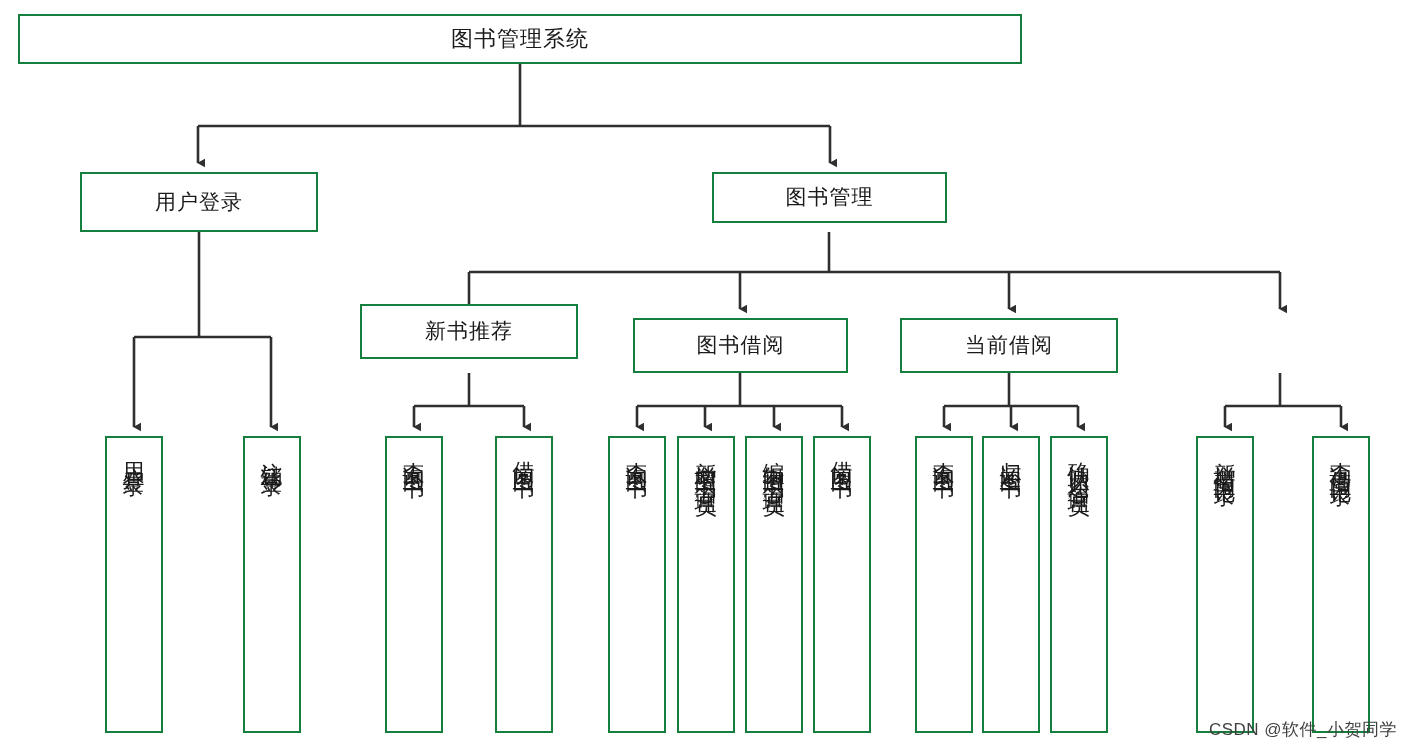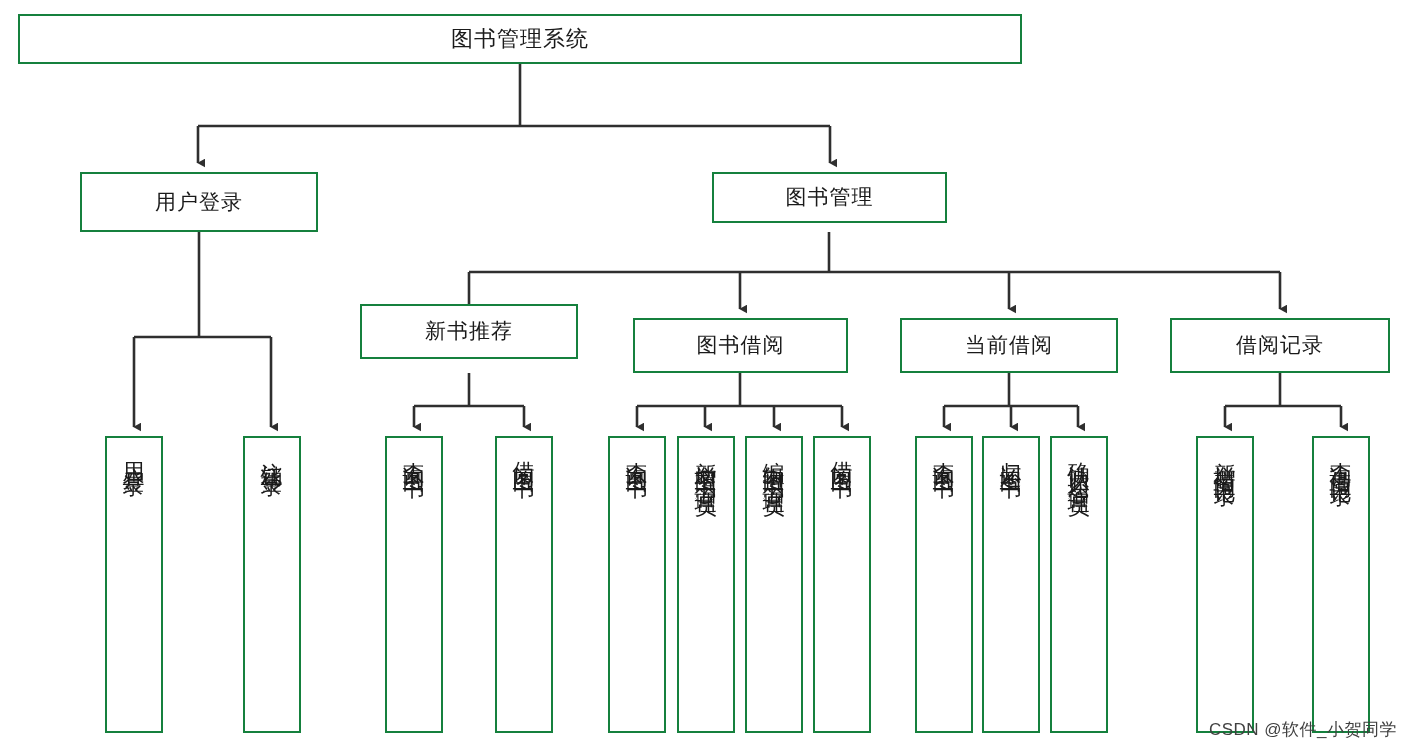--- a/index.html
+++ b/index.html
@@ -135,23 +135,20 @@
   </div>
 
   <div class="node h-node" style="left:633px;top:318px;width:215px;height:55px;">
     <span class="label">图书借阅</span>
   </div>
 
   <div class="node h-node" style="left:900px;top:318px;width:218px;height:55px;">
     <span class="label">当前借阅</span>
   </div>
 
-  <div class="node h-node" style="left:1170px;top:318px;width:220px;height:55px;">
-    <span class="label">借阅记录</span>
-  </div>
 
   <div class="node v-node" style="left:105px;top:436px;width:58px;height:297px;">
     <span class="label">用户登录</span>
   </div>
 
   <div class="node v-node" style="left:243px;top:436px;width:58px;height:297px;">
     <span class="label">注销登录</span>
   </div>
 
   <div class="node v-node" style="left:385px;top:436px;width:58px;height:297px;">

